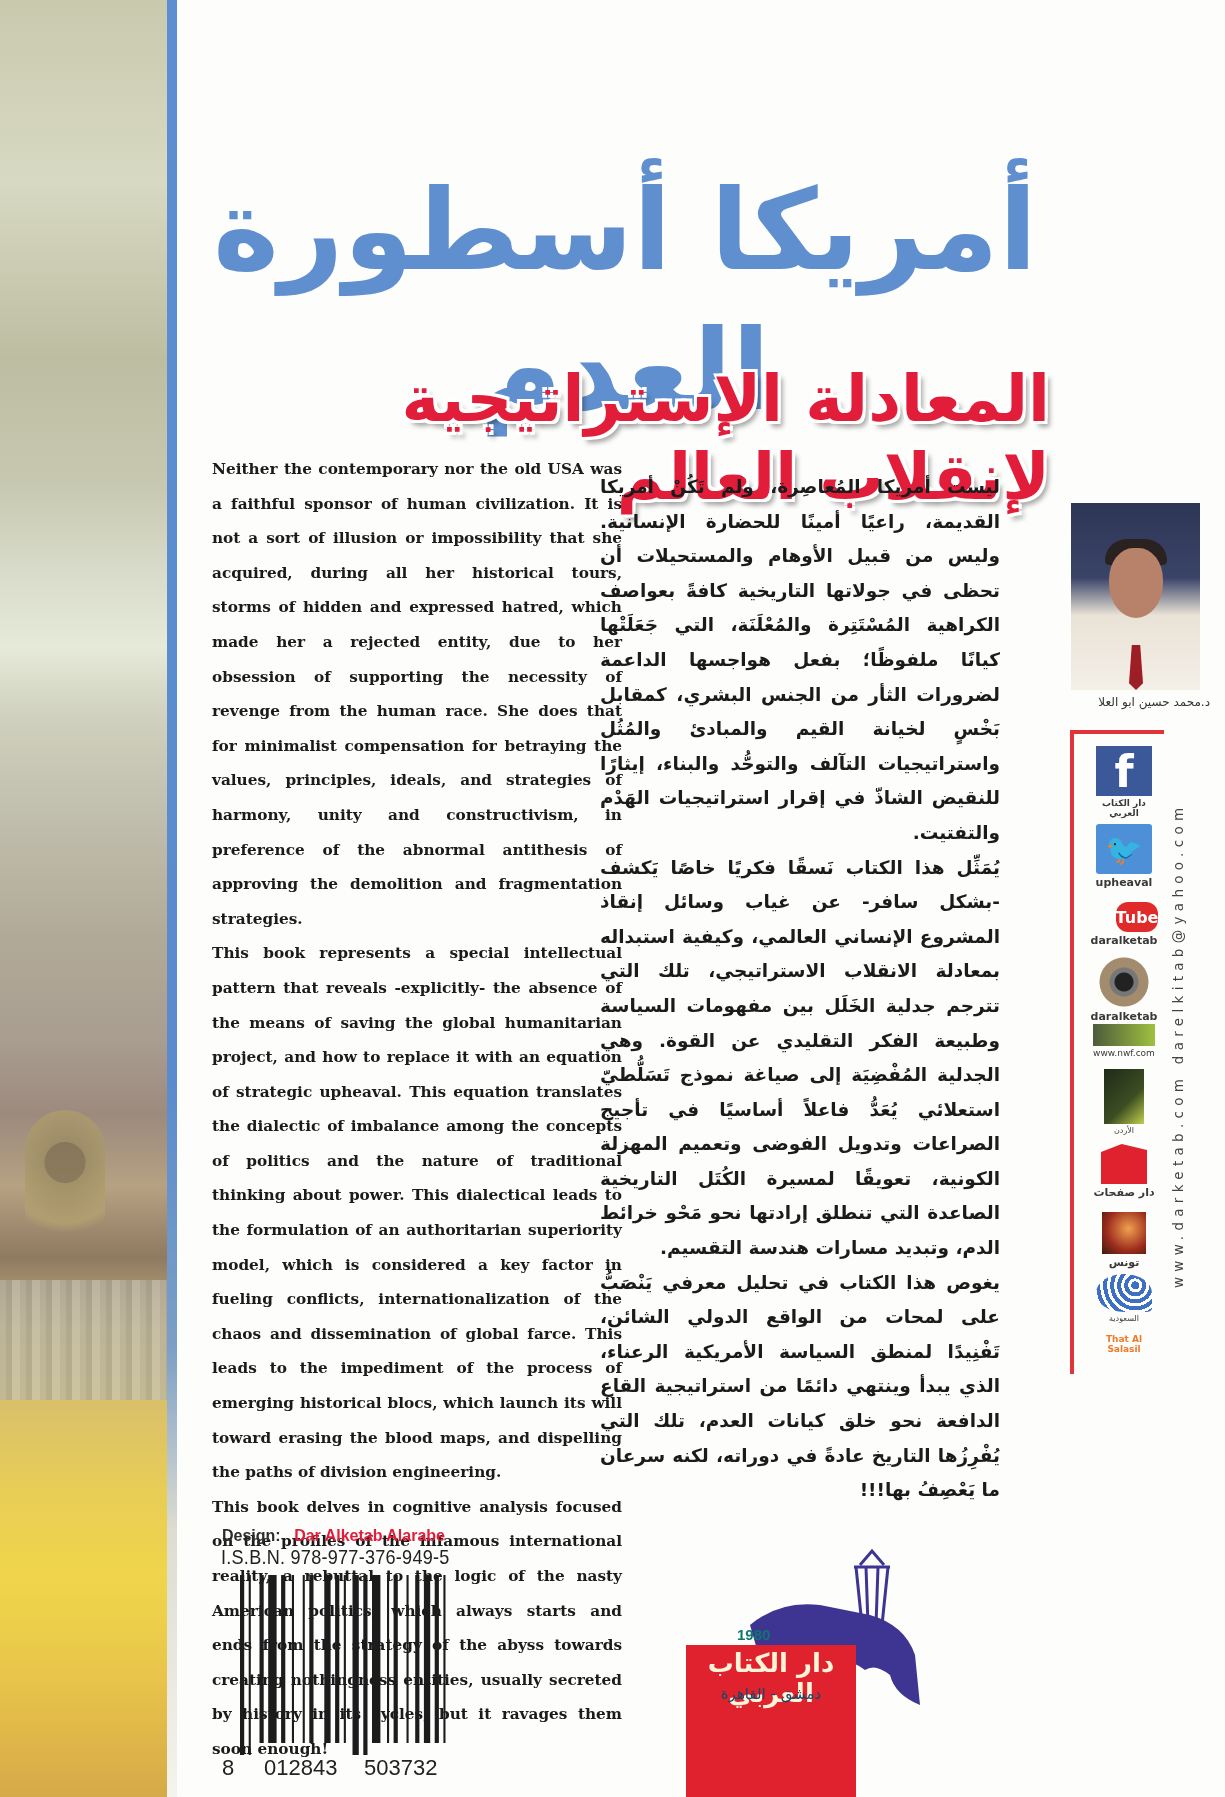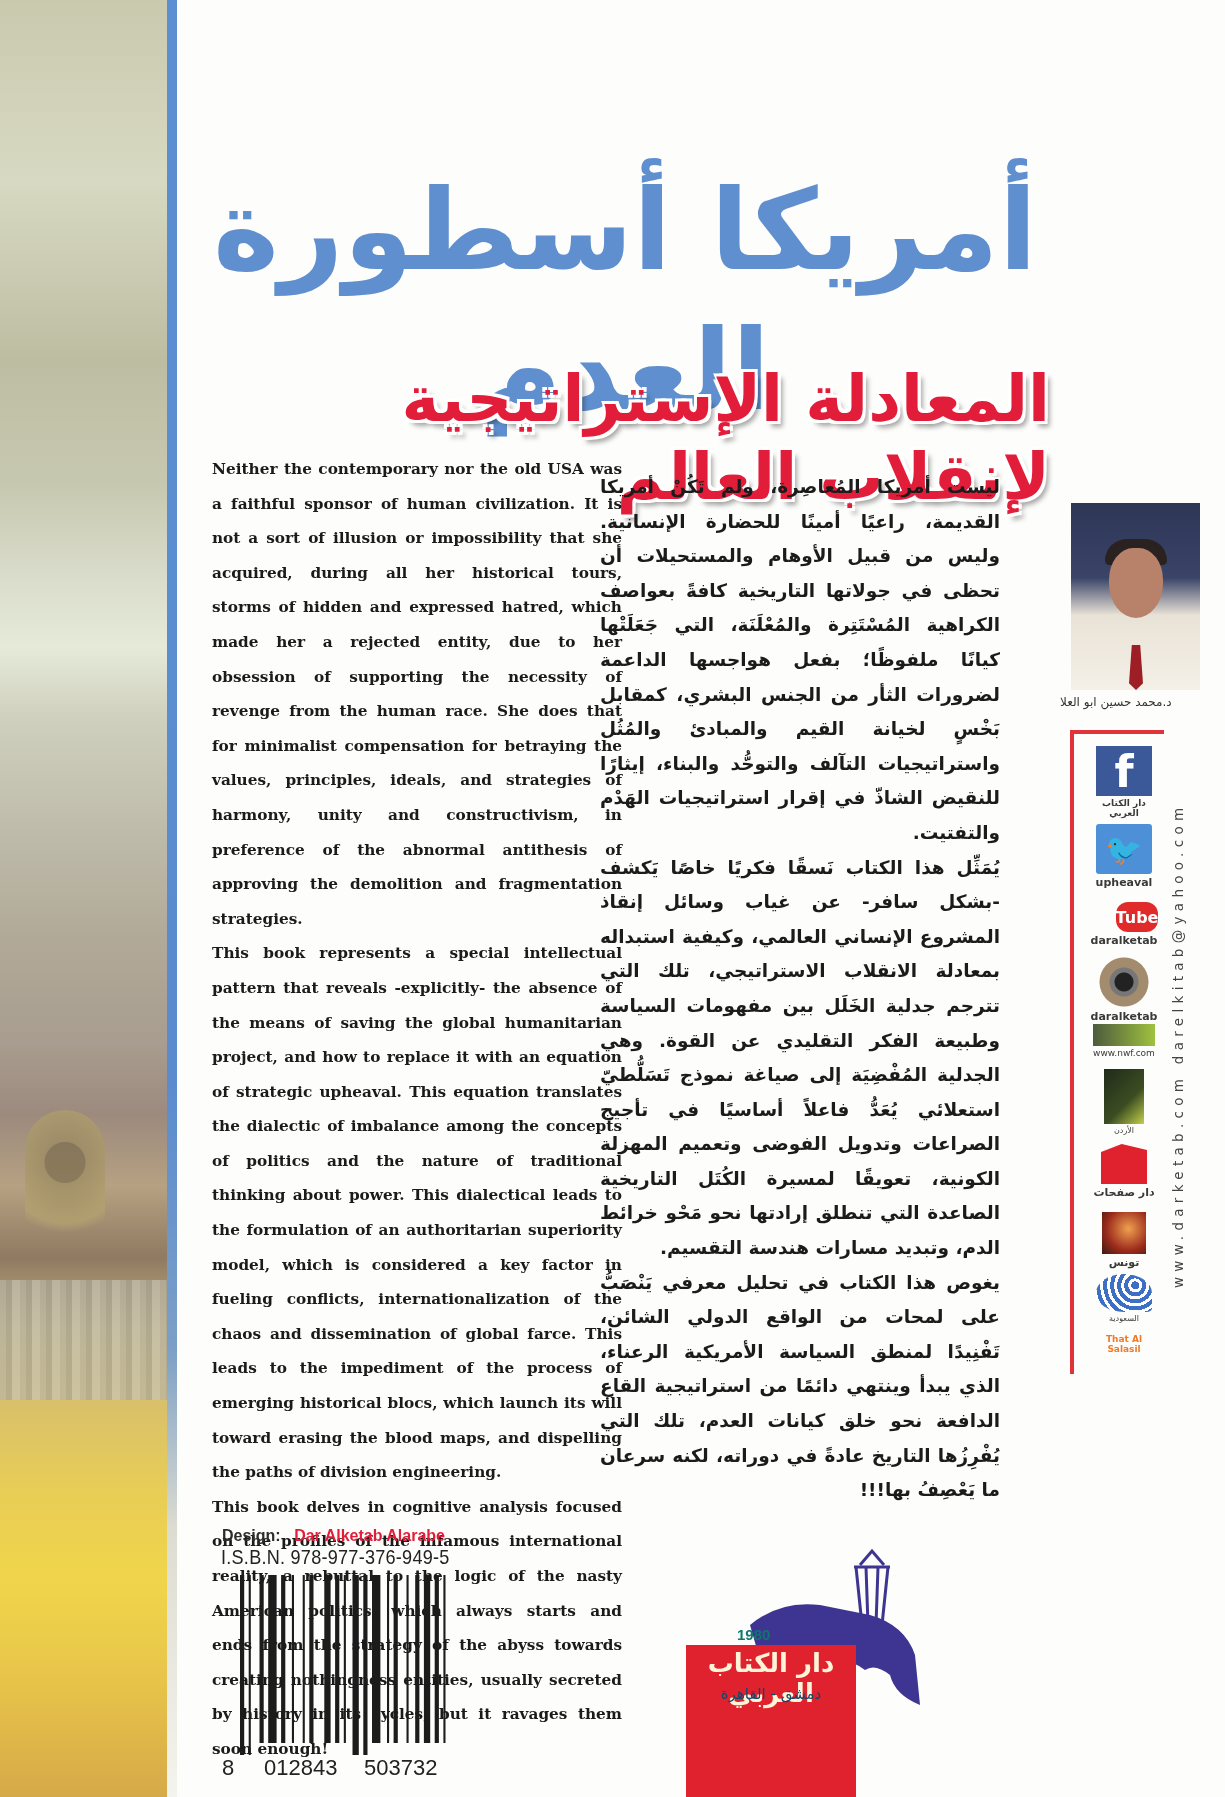--- a/index.html
+++ b/index.html
@@ -12,21 +12,21 @@
   .title{position:absolute;left:200px;top:160px;width:850px;text-align:center;direction:rtl;font-family:"DejaVu Sans",sans-serif;font-weight:bold;font-size:112px;line-height:140px;color:#5f8fcf;letter-spacing:-2px;}
   .subtitle{position:absolute;left:200px;top:360px;width:850px;text-align:right;direction:rtl;font-family:"DejaVu Sans",sans-serif;font-weight:bold;font-size:64px;line-height:78px;color:#e21d3a;text-shadow:3px 3px 0 #fff,-3px -3px 0 #fff,3px -3px 0 #fff,-3px 3px 0 #fff,5px 6px 5px rgba(0,0,0,.35);}
   .en-text{position:absolute;left:212px;top:452px;width:410px;font-family:"DejaVu Serif",serif;font-size:15.3px;line-height:34.6px;color:#1b1b1b;text-align:justify;font-weight:bold;}
   .en-text p{margin:0;}
   .ar-text{position:absolute;left:592px;top:470px;width:400px;direction:rtl;text-align:justify;font-family:"DejaVu Sans",sans-serif;font-size:18.5px;line-height:34.6px;color:#1b1b1b;font-weight:bold;margin-left:8px;}
   .ar-text p{margin:0;}
   .author-photo{position:absolute;left:1071px;top:503px;width:129px;height:187px;background:linear-gradient(180deg,#2e3656 0%,#3a4468 40%,#e9e2d6 60%,#f4f0e8 100%);overflow:hidden;}
   .author-photo .face{position:absolute;left:38px;top:45px;width:54px;height:70px;border-radius:45% 45% 50% 50%;background:#b8826a;}
   .author-photo .hair{position:absolute;left:34px;top:36px;width:62px;height:26px;border-radius:30px 30px 6px 6px;background:#2a2220;}
   .author-photo .tie{position:absolute;left:58px;top:142px;width:14px;height:45px;background:#9e1e26;clip-path:polygon(20% 0,80% 0,100% 85%,50% 100%,0 85%);}
-  .author-name{position:absolute;left:1060px;top:695px;width:150px;text-align:left;direction:rtl;font-family:"DejaVu Sans",sans-serif;font-size:12px;color:#333;}
+  .author-name{position:absolute;left:1060px;top:695px;width:150px;text-align:right;direction:rtl;font-family:"DejaVu Sans",sans-serif;font-size:12px;color:#333;}
   .social-box{position:absolute;left:1070px;top:730px;width:90px;height:640px;border-left:4px solid #e2323a;border-top:4px solid #e2323a;}
   .s-item{position:absolute;left:14px;width:72px;text-align:center;font-family:"DejaVu Sans",sans-serif;font-weight:bold;}
   .s-icon{margin:0 auto;display:flex;align-items:center;justify-content:center;color:#fff;font-weight:bold;}
   .s-label{font-size:11px;color:#3a3a3a;margin-top:2px;}
   .fb .s-icon{width:56px;height:50px;background:#3b5998;font-size:44px;font-family:"DejaVu Sans",sans-serif;}
   .tw .s-icon{width:56px;height:50px;background:#4e90d8;font-size:30px;border-radius:3px;}
   .yt .s-icon{width:42px;height:30px;background:#e12b2b;border-radius:12px;font-size:16px;margin-left:28px;}
   .ig .s-icon{width:50px;height:52px;border-radius:50%;background:radial-gradient(circle,#222 0 9px,#777 10px 14px,#a38b6d 15px 24px,transparent 25px);}
   .small-logo{margin:0 auto;}
   .vertical-url{position:absolute;left:1170px;top:745px;width:30px;height:600px;writing-mode:vertical-rl;transform:rotate(180deg);font-family:"DejaVu Sans",sans-serif;font-size:13.5px;letter-spacing:5.3px;color:#444;text-align:center;}

